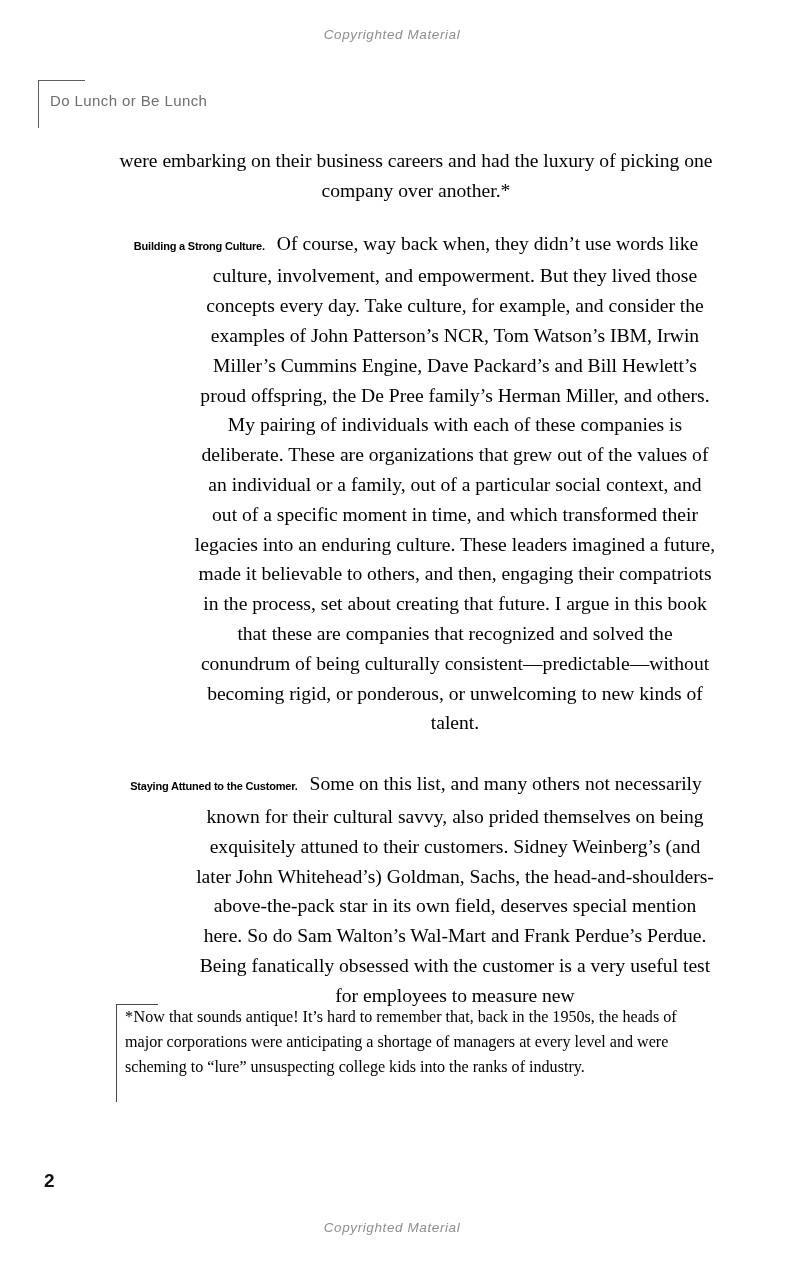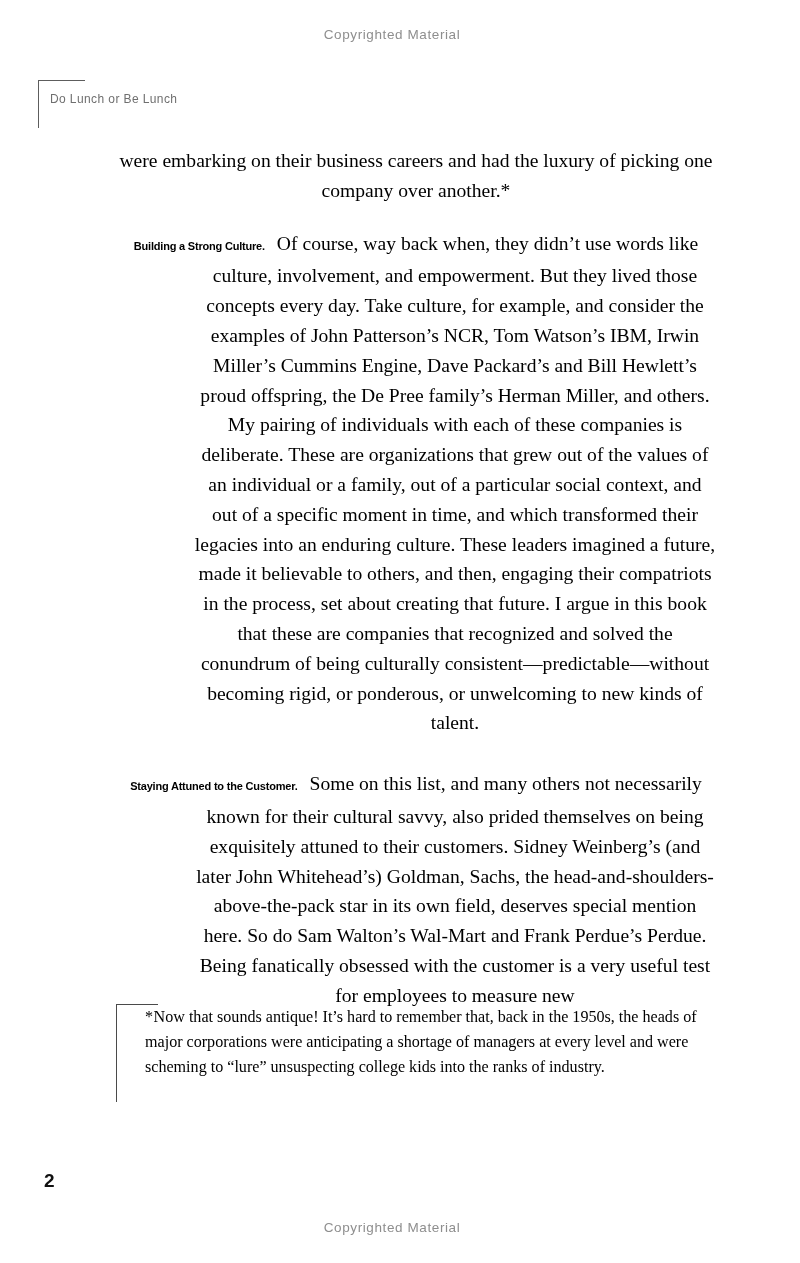--- a/index.html
+++ b/index.html
@@ -20,20 +20,21 @@
   
   .watermark {
     position: absolute;
     left: 0;
     width: 784px;
     text-align: center;
     font-family: "Liberation Sans", sans-serif;
     font-size: 13.5px;
     letter-spacing: 0.6px;
     color: #8e8e8e;
+    font-style: italic;
   }
   .watermark.top { top: 27px; }
   .watermark.bottom { top: 1220px; }
 
   
   .runhead-wrap {
     position: absolute;
     top: 80px;
     left: 38px;
     width: 400px;
@@ -53,21 +54,21 @@
     top: 0;
     width: 1px;
     height: 48px;
     background: #5d5d5d;
   }
   .runhead-text {
     position: absolute;
     left: 12px;
     top: 12px;
     font-family: "Liberation Sans", sans-serif;
-    font-size: 12px;
+    font-size: 15px;
     letter-spacing: 0.4px;
     color: #6f6f6f;
     white-space: nowrap;
   }
 
   
   .body {
     position: absolute;
     left: 116px;
     top: 146px;
@@ -94,21 +95,20 @@
   }
   .runin-gap { display: inline-block; width: 12px; }
   i, .it { }
 
   
   .footnote {
     position: absolute;
     left: 116px;
     top: 1004px;
     width: 600px;
-    padding-left: 20px;
   }
   .fn-rule-h {
     position: absolute;
     left: 0;
     top: 0;
     width: 42px;
     height: 1px;
     background: #4a4a4a;
   }
   .fn-rule-v {

